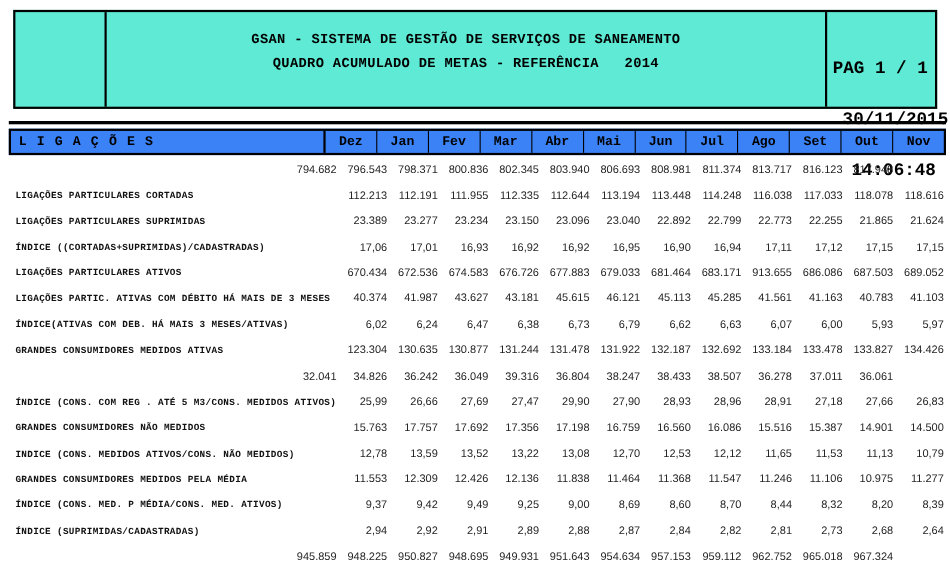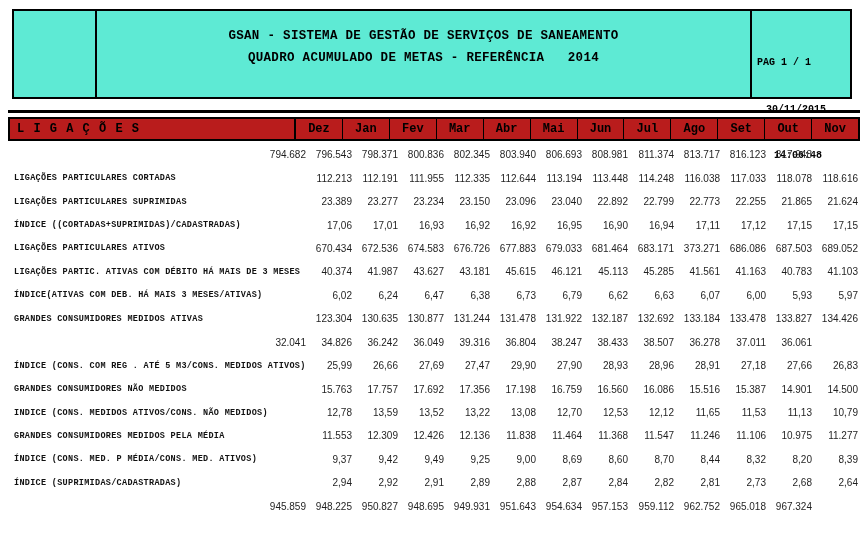--- a/index.html
+++ b/index.html
@@ -45,21 +45,21 @@
     font-size: 12.5px;
     line-height: 22px;
     letter-spacing: 0.3px;
     white-space: pre;
   }
   .page-info-box {
     width: 100px;
     border-left: 2px solid #000;
     box-sizing: border-box;
     padding-top: 13px;
-    font-size: 10px;
+    font-size: 16px;
     font-weight: 700;
     line-height: 15.5px;
     white-space: pre;
   }
   .pag-line   { margin-left: 5px; }
   .date-line  { margin-left: 14px; }
   .time-line  { margin-left: 22px; }
 
   
   .top-rule {
@@ -74,21 +74,21 @@
   
   .table-header-row {
     position: absolute;
     top: 117px;
     left: 8px;
     width: 852px;
     height: 24px;
     display: flex;
     border: 2px solid #000;
     box-sizing: border-box;
-    background: #b91c1c;
+    background: #3b82f6;
   }
   .section-title-cell {
     width: 286px;
     box-sizing: border-box;
     border-right: 2px solid #000;
     font-weight: 700;
     font-size: 12px;
     line-height: 20px;
     padding-left: 7px;
     letter-spacing: 1px;
@@ -236,21 +236,21 @@
       <div class="data-row">
         <div class="row-label">LIGAÇÕES PARTICULARES ATIVOS</div>
         <div class="value-cell">670.434</div>
         <div class="value-cell">672.536</div>
         <div class="value-cell">674.583</div>
         <div class="value-cell">676.726</div>
         <div class="value-cell">677.883</div>
         <div class="value-cell">679.033</div>
         <div class="value-cell">681.464</div>
         <div class="value-cell">683.171</div>
-        <div class="value-cell">373.271</div>
+        <div class="value-cell">913.655</div>
         <div class="value-cell">686.086</div>
         <div class="value-cell">687.503</div>
         <div class="value-cell">689.052</div>
       </div>
       <div class="data-row">
         <div class="row-label">LIGAÇÕES PARTIC. ATIVAS COM DÉBITO HÁ MAIS DE 3 MESES</div>
         <div class="value-cell">40.374</div>
         <div class="value-cell">41.987</div>
         <div class="value-cell">43.627</div>
         <div class="value-cell">43.181</div>

